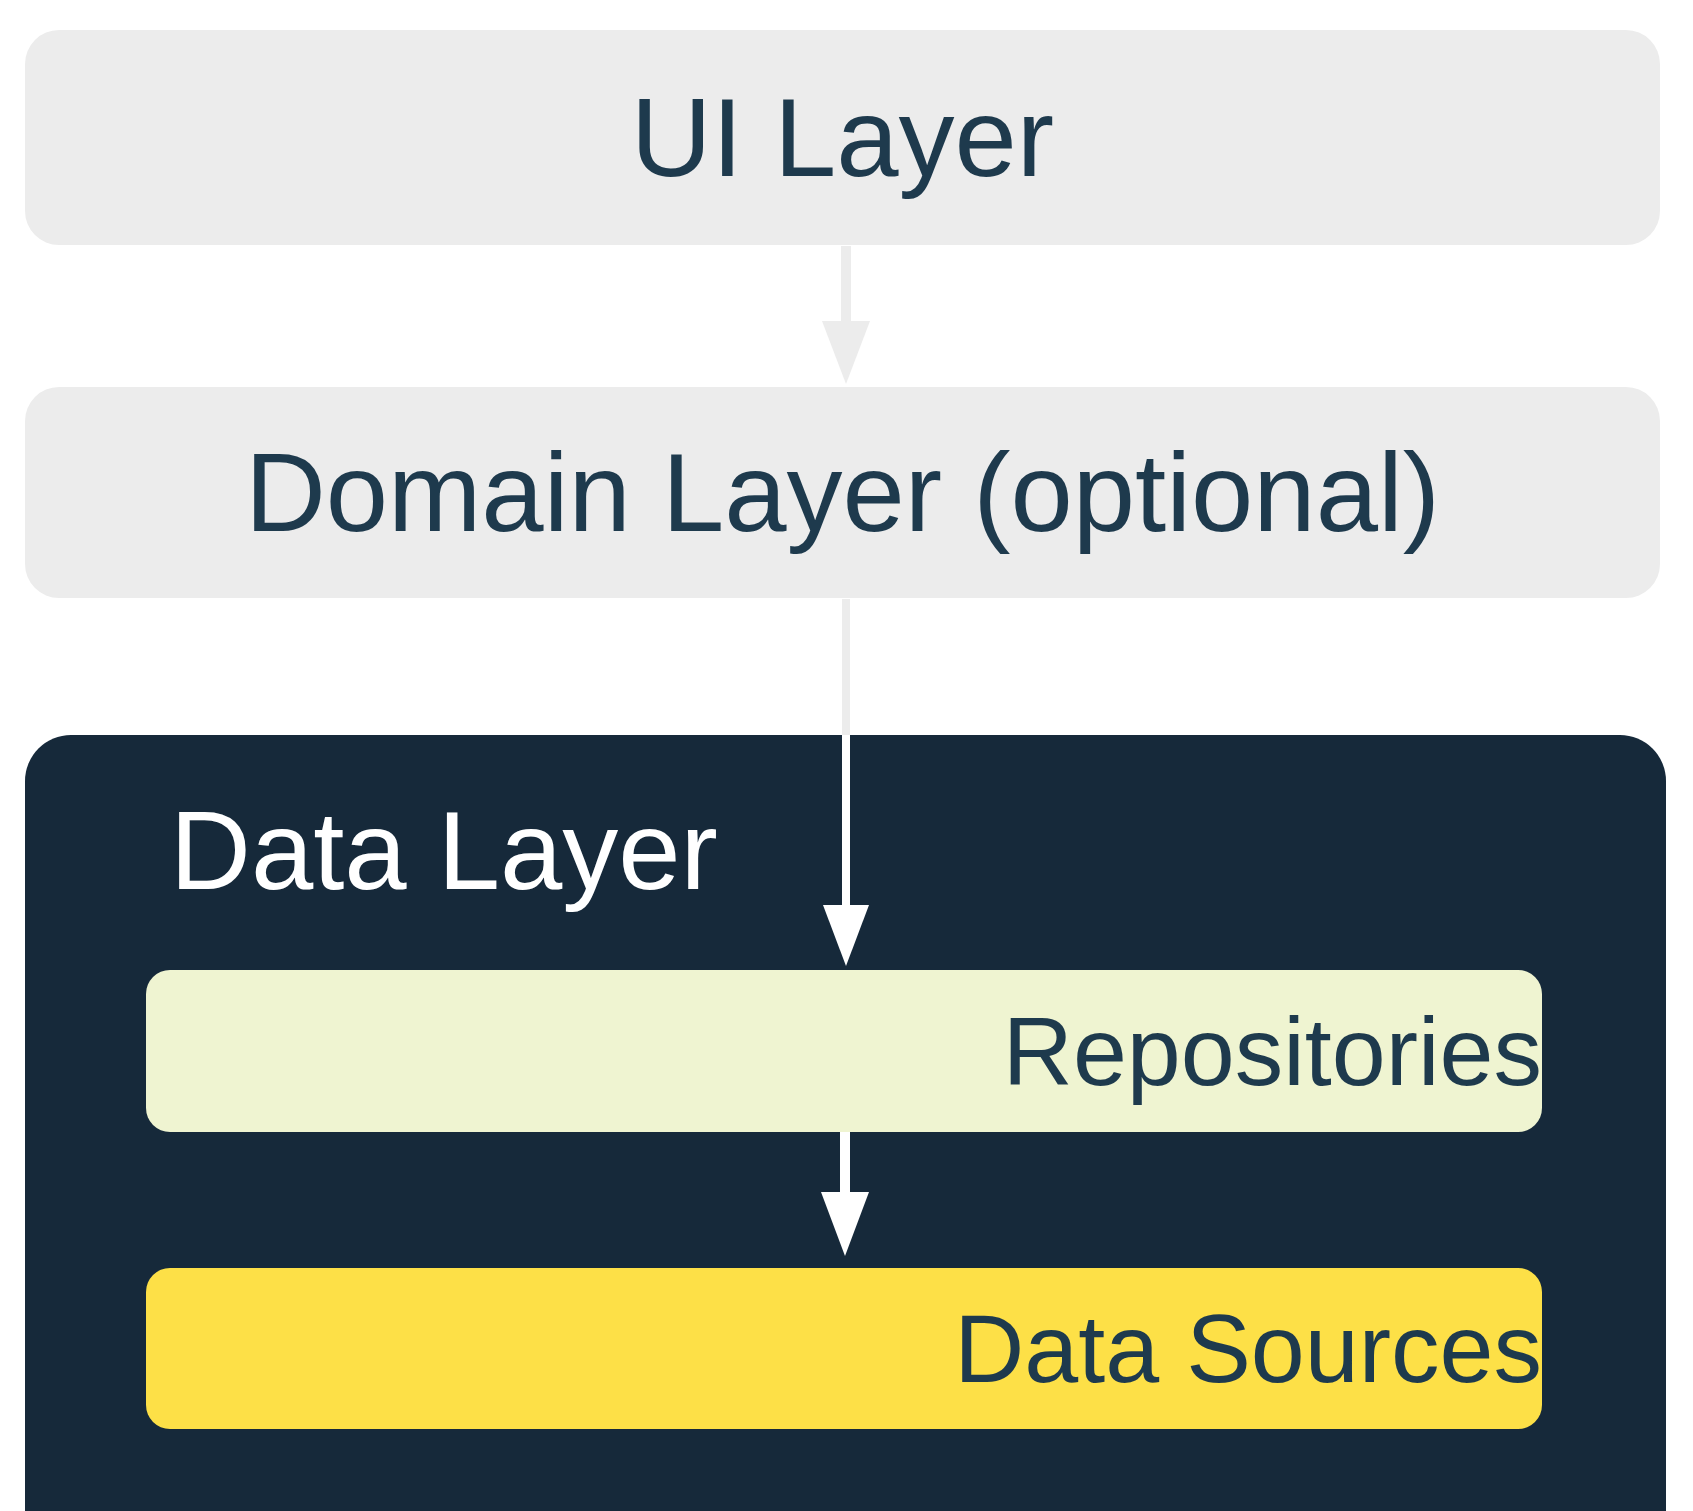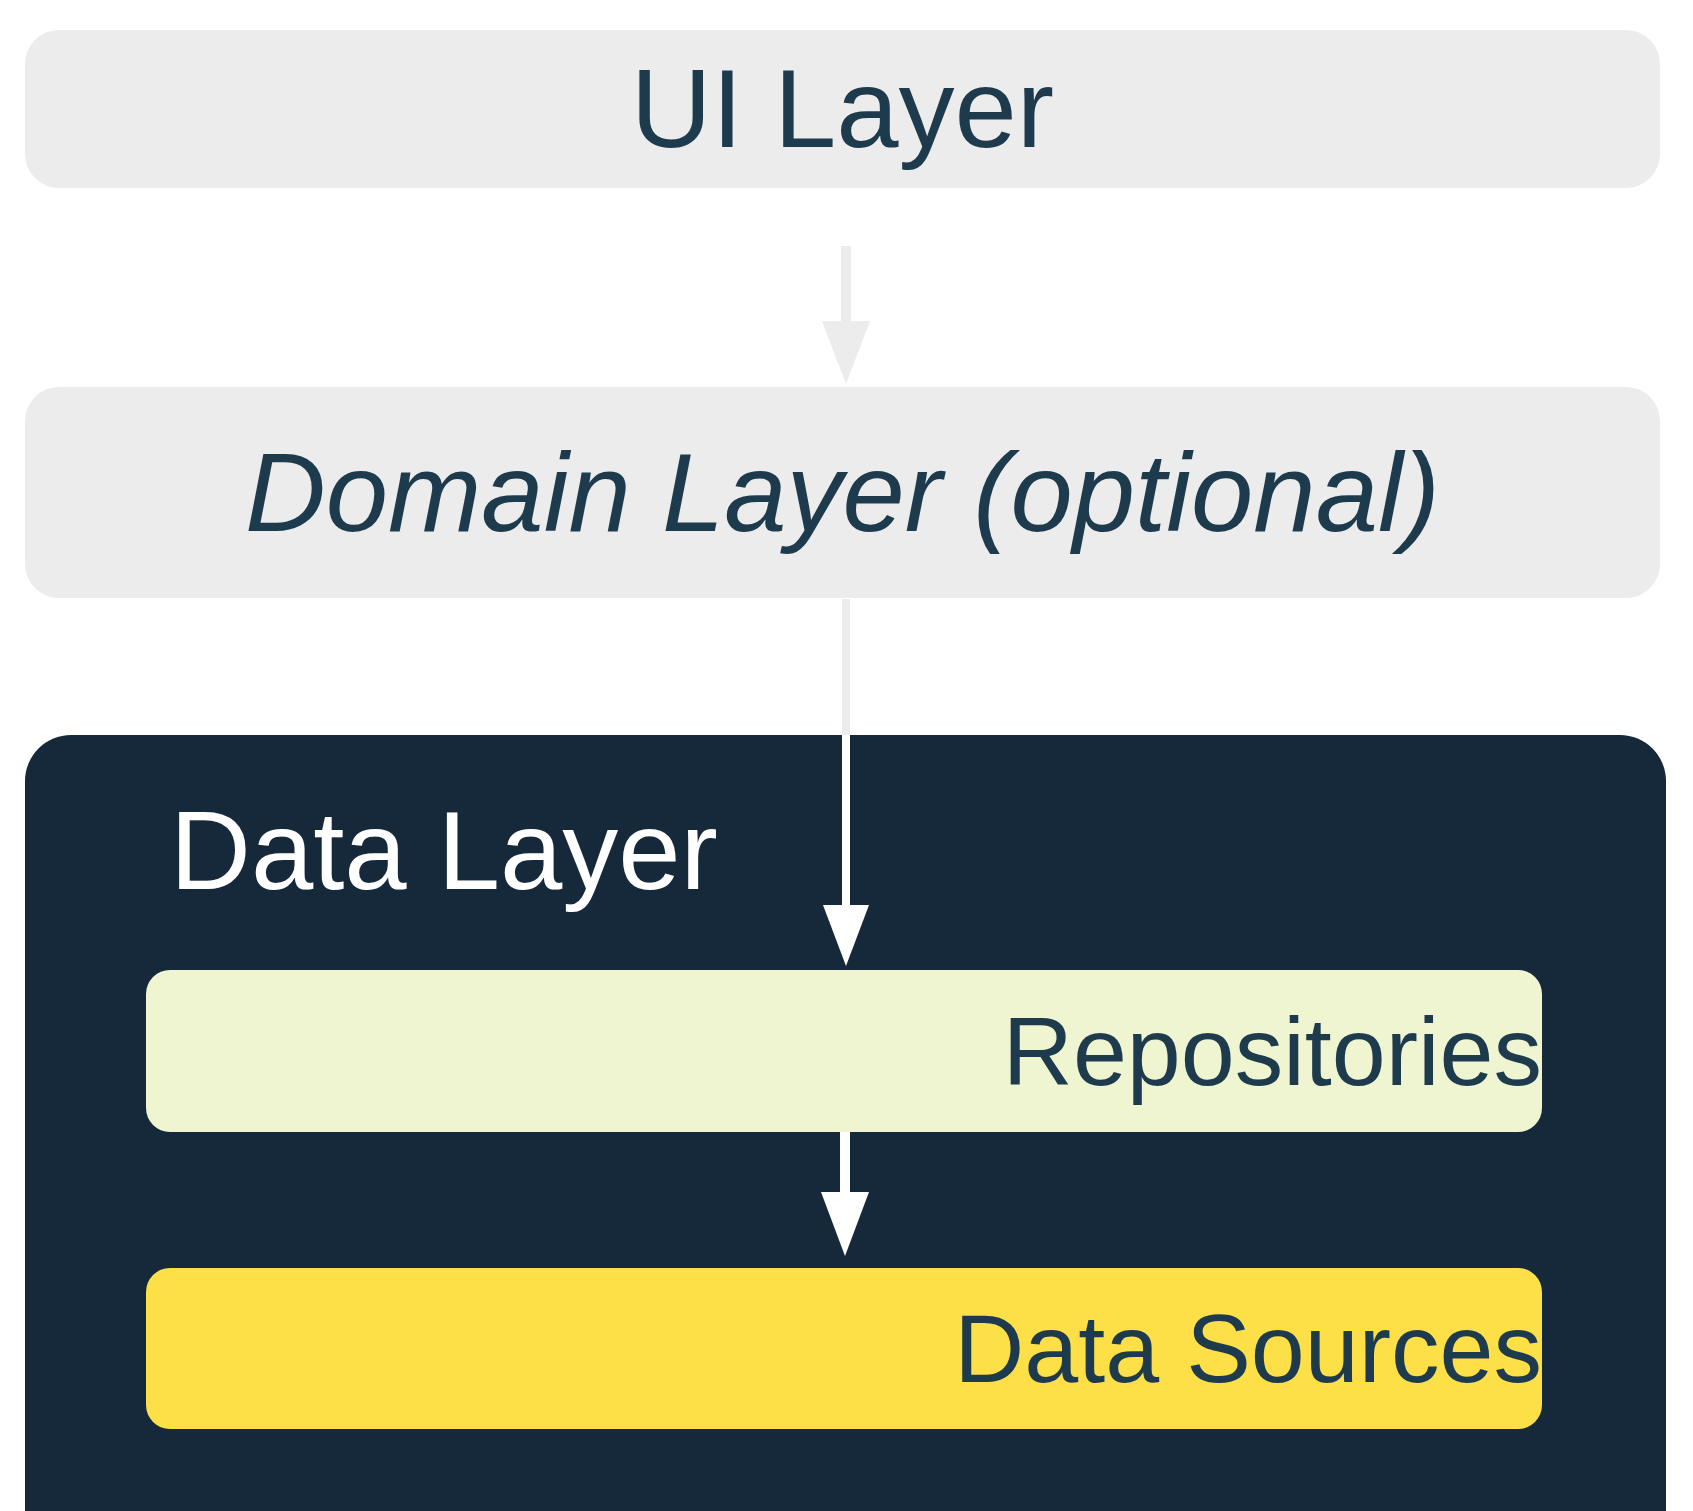--- a/index.html
+++ b/index.html
@@ -20,22 +20,22 @@
     display: flex;
     align-items: center;
     justify-content: center;
   }
   .gray-box {
     left: 25px;
     width: 1635px;
     background: #ECECEC;
     border-radius: 34px;
   }
-  .box-ui     { top: 30px;  height: 158px; }
-  .box-domain { top: 387px; height: 211px; font-style: italic; }
+  .box-ui     { top: 30px;  height: 215px; }
+  .box-domain { top: 387px; height: 211px; }
   .navy-box {
     left: 25px;
     top: 735px;
     width: 1641px;
     height: 850px;
     background: #16293A;
     border-radius: 46px;
     display: block;
   }
   .inner-box {

